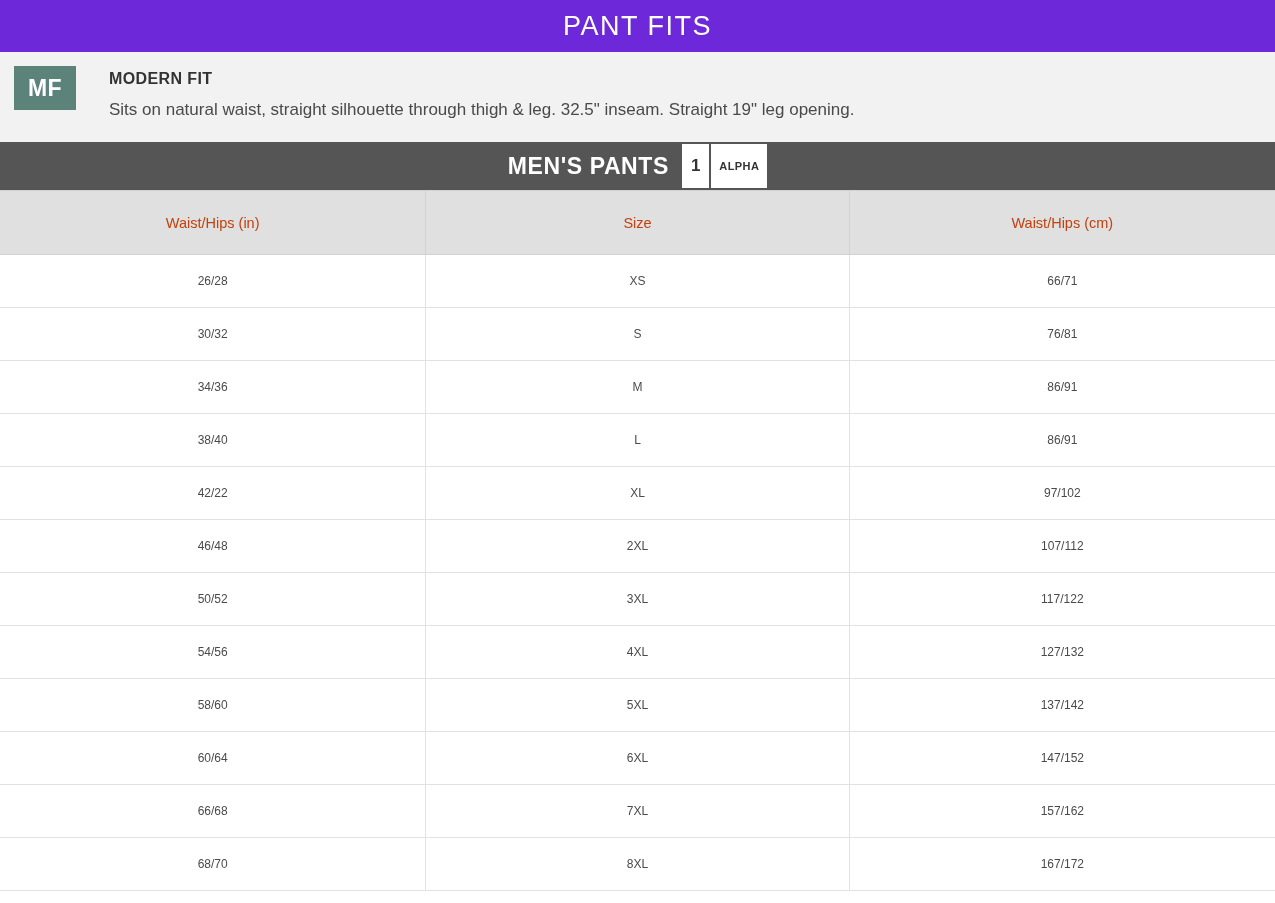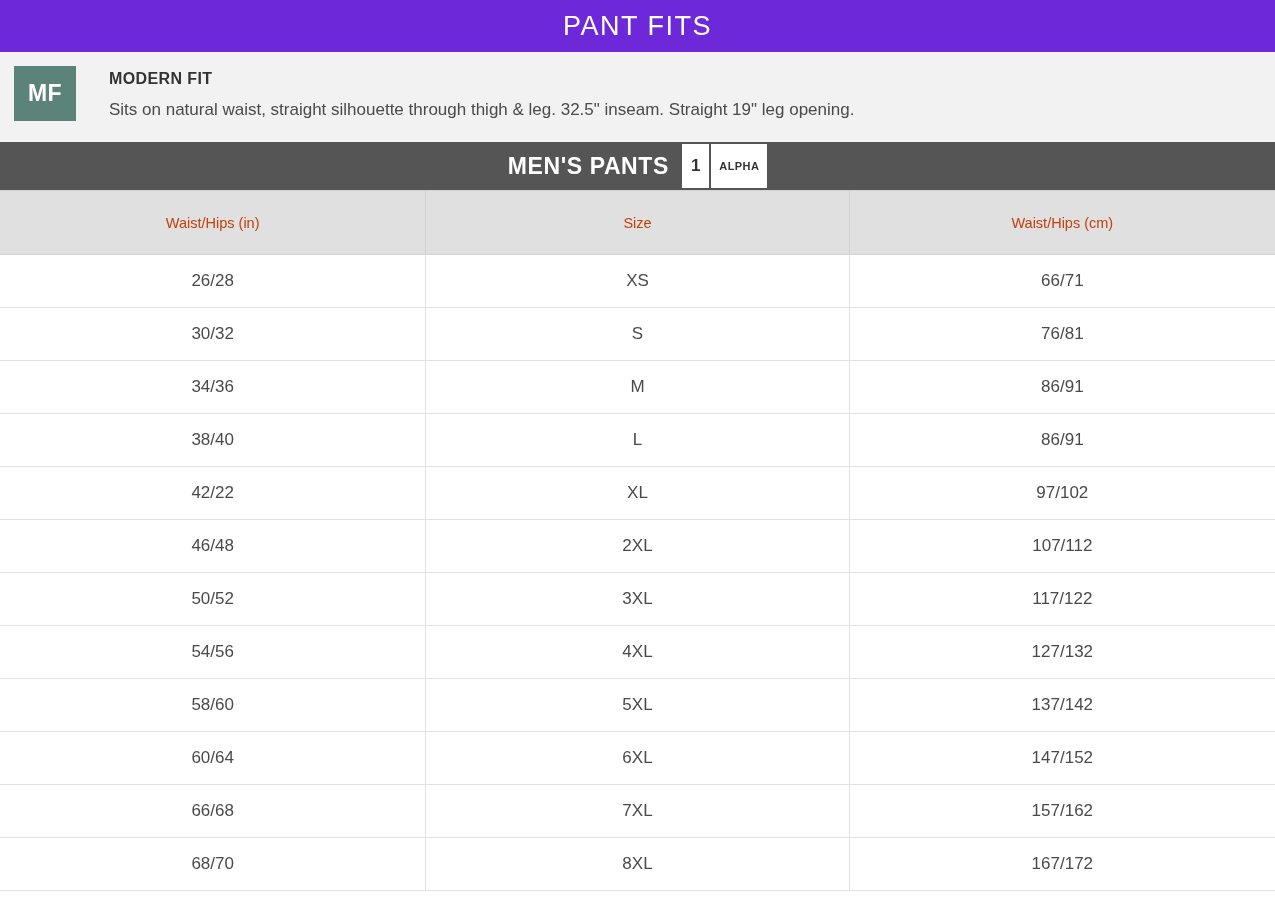--- a/index.html
+++ b/index.html
@@ -36,21 +36,21 @@
   
   .fit-strip {
     background: #f2f2f2;
     display: flex;
     align-items: flex-start;
     padding: 12px 0 18px 0;
     min-height: 90px;
   }
   .fit-badge {
     width: 62px;
-    height: 55px;
+    height: 44px;
     min-width: 62px;
     background: #5b8379;
     color: #ffffff;
     display: flex;
     align-items: center;
     justify-content: center;
     font-size: 23px;
     font-weight: 700;
     letter-spacing: 0.5px;
     margin-left: 14px;
@@ -128,21 +128,21 @@
     font-weight: 400;
     height: 64px;
     border: 1px solid #d2d2d2;
     border-left: none;
     border-right: 1px solid #d2d2d2;
     text-align: center;
     vertical-align: middle;
   }
   table.size-table th:last-child { border-right: none; }
   table.size-table td {
-    font-size: 17px;
+    font-size: 12px;
     color: #4a4a4a;
     height: 53px;
     text-align: center;
     vertical-align: middle;
     border-bottom: 1px solid #e2e2e2;
     border-right: 1px solid #e2e2e2;
     font-weight: 400;
   }
   table.size-table td:last-child { border-right: none; }
   .col-a { width: 33.4%; }

